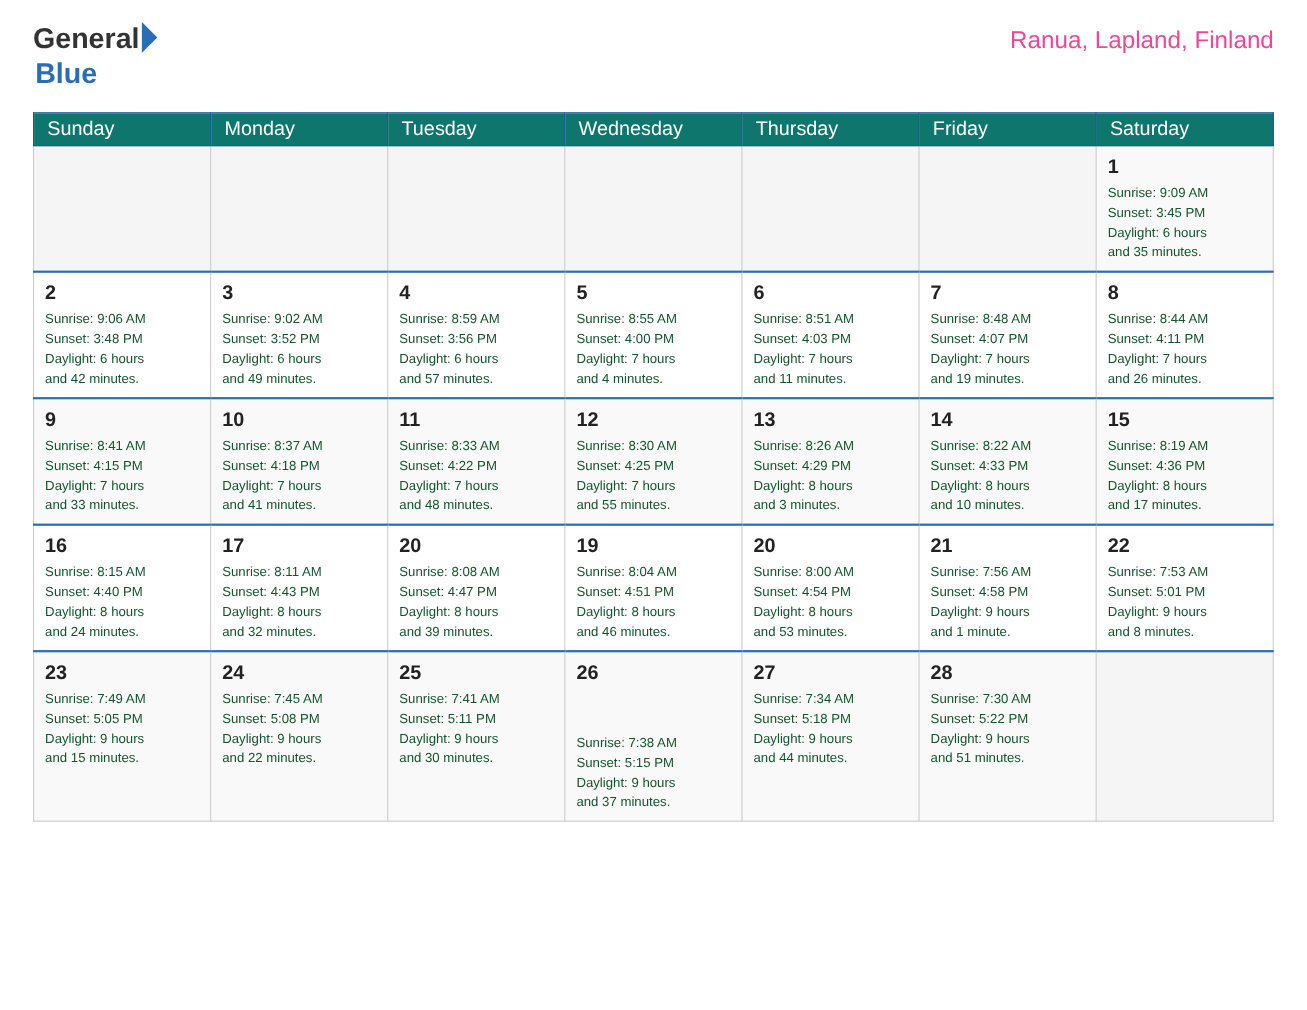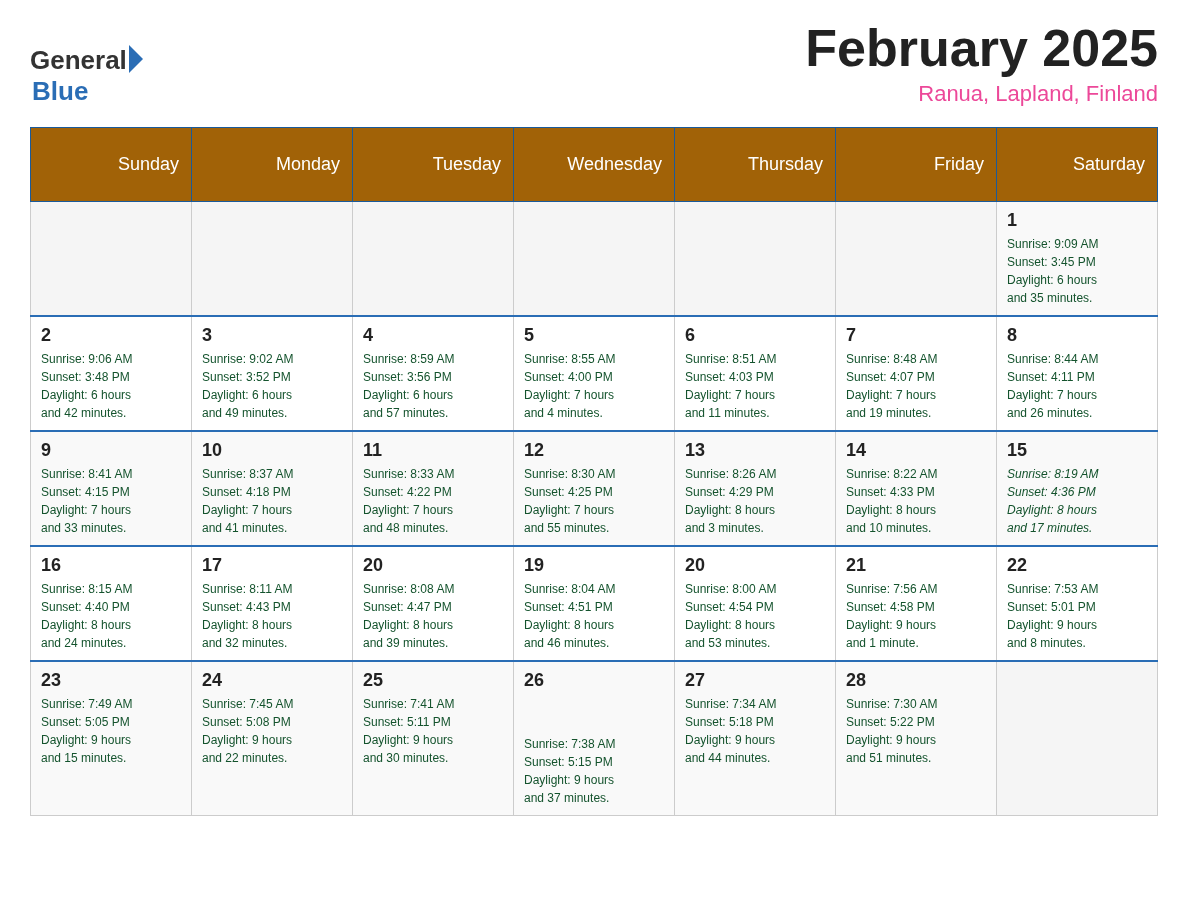--- a/index.html
+++ b/index.html
@@ -6,21 +6,21 @@
     body {
       font-family: Arial, sans-serif;
       background: #fff;
       width: 1188px;
       min-height: 918px;
       padding: 20px 30px;
     }
     .header-area {
       display: flex;
       justify-content: space-between;
-      align-items: flex-end;
+      align-items: flex-start;
       margin-bottom: 20px;
     }
     .logo-text-general {
       font-size: 26px;
       font-weight: bold;
       color: #333;
     }
     .logo-arrow {
       width: 0;
       height: 0;
@@ -57,26 +57,26 @@
       font-size: 22px;
       color: #ec4899;
       margin-top: 4px;
     }
     .calendar-table {
       width: 100%;
       border-collapse: collapse;
       border: 1px solid #aaa;
     }
     .calendar-table th {
-      background-color: #a16207;
+      background-color: #0f766e;
       color: #fff;
       font-size: 18px;
       font-weight: normal;
-      padding: 26px 12px;
-      text-align: right;
+      padding: 4px 12px;
+      text-align: left;
       border: 1px solid #1a5a9a;
     }
     .calendar-table td {
       vertical-align: top;
       padding: 8px 10px;
       border: 1px solid #ccc;
       width: 14.28%;
       min-height: 110px;
       height: 110px;
       background: #fff;
@@ -110,21 +110,20 @@
 
 <div class="header-area">
   <div class="logo-wrapper">
     <div class="logo-top-row">
       <span class="logo-text-general">General</span>
       <div class="logo-arrow"></div>
     </div>
     <span class="logo-blue">Blue</span>
   </div>
   <div class="title-area">
-    <div class="calendar-title">February 2025</div>
     <div class="calendar-subtitle">Ranua, Lapland, Finland</div>
   </div>
 </div>
 
 <table class="calendar-table">
   <thead>
     <tr>
     <th>Sunday</th>
         <th>Monday</th>
         <th>Tuesday</th>
@@ -239,21 +238,21 @@
         </td>
         <td>
           <div class="day-number">14</div>
           <div class="day-info" style="white-space: pre-line;">Sunrise: 8:22 AM
 Sunset: 4:33 PM
 Daylight: 8 hours
 and 10 minutes.</div>
         </td>
         <td>
           <div class="day-number">15</div>
-          <div class="day-info" style="white-space: pre-line; font-style: italic;">Sunrise: 8:19 AM
+          <div class="day-info" style="white-space: pre-line;">Sunrise: 8:19 AM
 Sunset: 4:36 PM
 Daylight: 8 hours
 and 17 minutes.</div>
         </td>
       </tr>
       <tr class="row-separator">
         <td>
           <div class="day-number">16</div>
           <div class="day-info" style="white-space: pre-line;">Sunrise: 8:15 AM
 Sunset: 4:40 PM

